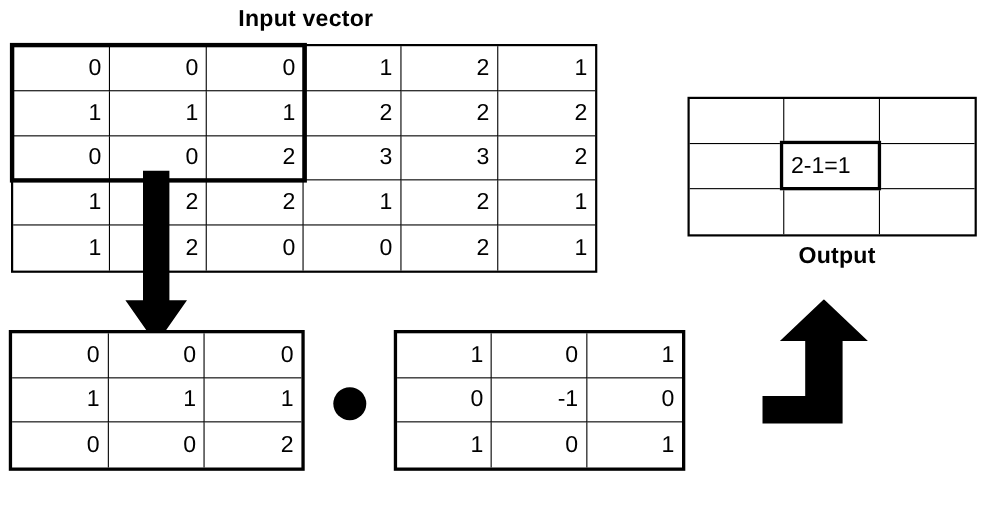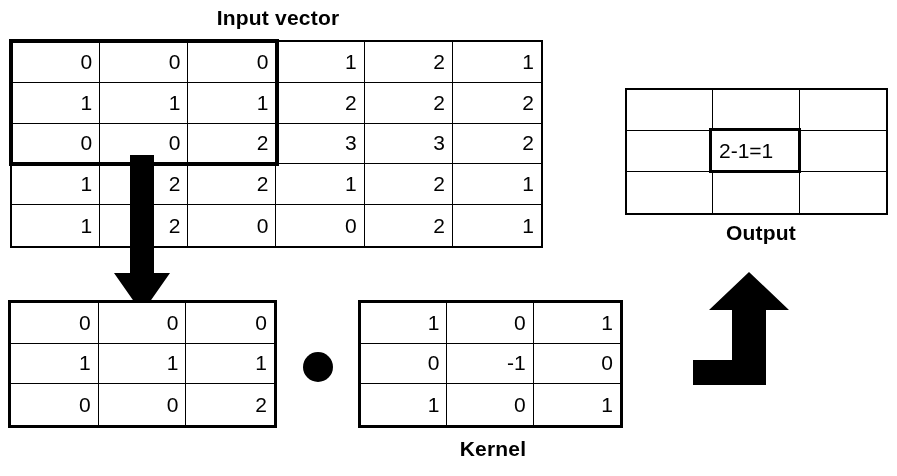--- a/index.html
+++ b/index.html
@@ -233,15 +233,14 @@
       <div class="cell">0</div>
       <div class="cell" style="border-right: none;">1</div>
       <div class="cell">0</div>
       <div class="cell">-1</div>
       <div class="cell" style="border-right: none;">0</div>
       <div class="cell" style="border-bottom: none;">1</div>
       <div class="cell" style="border-bottom: none;">0</div>
       <div class="cell" style="border-right: none; border-bottom: none;">1</div>
     </div>
 
-  <div class="caption" id="cap-kernel">Kernel</div>
 
 </div>
 
 </body></html>

